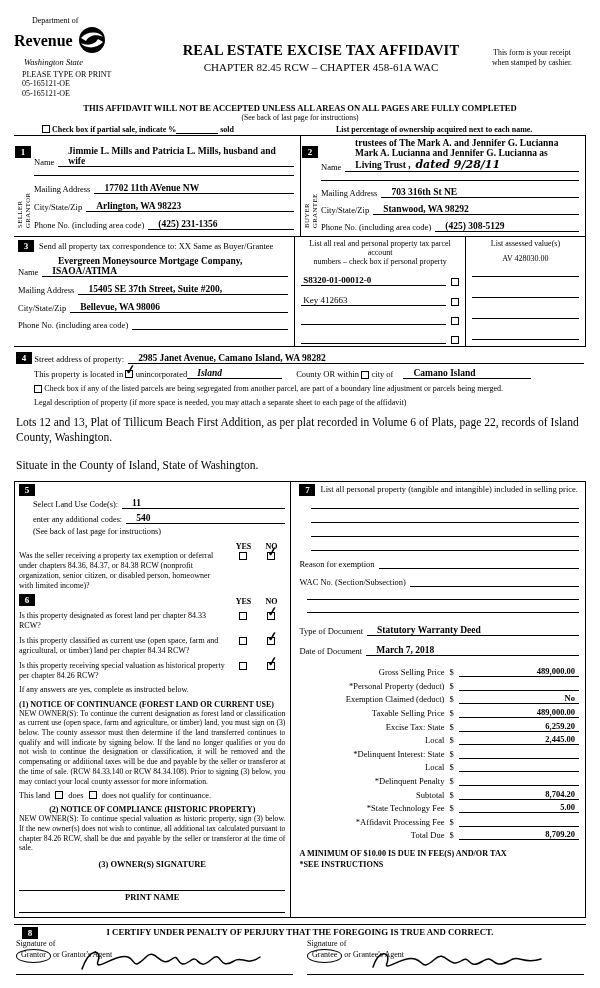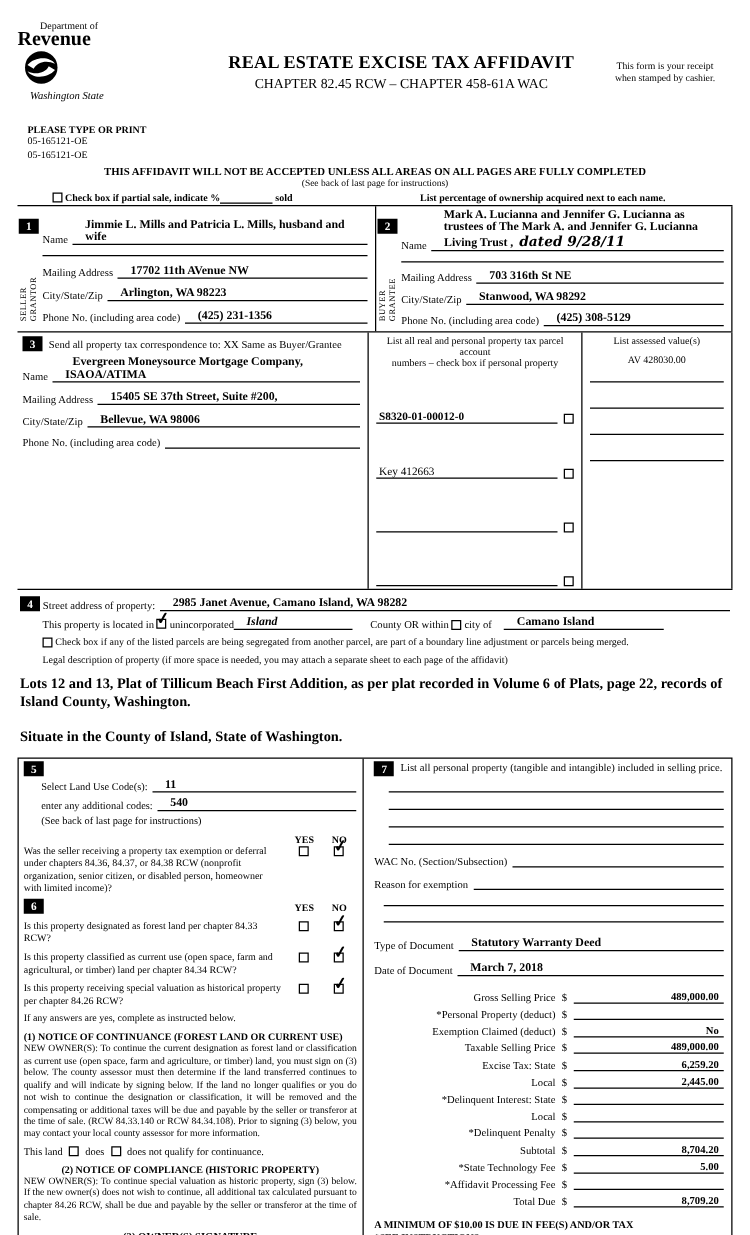--- a/index.html
+++ b/index.html
@@ -16,25 +16,25 @@
   .hand { font-family:"DejaVu Serif", serif; font-style:italic; font-weight:bold; }
   .numbox { display:inline-block; background:#000; color:#fff; width:16px; height:12px; font-size:9px; line-height:12px; text-align:center; font-weight:bold; }
   .fill { border-bottom:1px solid #000; display:inline-block; }
   .frow { display:flex; align-items:flex-end; }
   .flabel { white-space:nowrap; margin-right:4px; font-size:8.5px; }
   .fval { flex:1; border-bottom:1px solid #000; font-weight:bold; font-size:9.5px; padding:0 2px 0 10px; }
 
   
   .hdr { display:flex; }
   .logo-col { width:150px; position:relative; }
-  .logo-row { display:flex; align-items:flex-start;flex-direction:column; }
+  .logo-row { display:flex; align-items:center; }
   .dept1 { font-size:8px; margin-left:18px; }
   .dept2 { font-size:16px; font-weight:bold; line-height:0.9; }
   .dept3 { font-size:8.5px; font-style:italic; margin-left:10px; }
-  .please { font-size:8px; font-weight:bold; margin:18px 0 0 8px; }
+  .please { font-size:8px; font-weight:normal; margin:3px 0 0 8px; }
   .codes { font-size:8px; margin-left:8px; line-height:1.3; }
   .title-col { flex:1; text-align:center; padding-top:26px; }
   .ftitle { font-size:14.5px; font-weight:bold; letter-spacing:0.2px; }
   .fchapter { font-size:11px; margin-top:2px; }
   .receipt-col { width:108px; font-size:7.8px; text-align:center; padding-top:32px; line-height:1.25; }
   .warn { text-align:center; font-weight:bold; font-size:8.6px; margin-top:3px; }
   .seeback { text-align:center; font-size:7.6px; }
   .partial-row { display:flex; font-size:8px; font-weight:bold; margin:3px 0 1px 28px; }
   .partial-right { margin-left:auto; width:292px;padding-left:42px; }
 
@@ -49,30 +49,30 @@
   .fields { flex:1; padding:2px 6px 4px 2px; }
   .nmline { font-weight:bold; font-size:9.5px; padding-left:34px; }
   .blankline { border-bottom:1px solid #000; height:9px; }
 
   
   .band3 { display:flex; border-top:1px solid #000; border-bottom:1px solid #000; }
   .s3col { width:49%; padding:3px 6px 3px 4px; }
   .parcol { width:30%; border-left:1px solid #000; border-right:1px solid #000; padding:2px 6px; font-size:8px; }
   .avcol { flex:1; padding:2px 6px; font-size:8px; border-right:1px solid #000; }
   .prow { display:flex; align-items:flex-end; margin-top:9px; }
-  .prow .pv { flex:1; border-bottom:1px solid #000; font-weight:bold; font-size:9px; padding:0 2px; min-height:10px;margin-top:24px; }
+  .prow .pv { flex:1; border-bottom:1px solid #000; font-weight:bold; font-size:9px; padding:0 2px; min-height:10px; }
   .prow .cb { margin-left:5px; }
   .avline { border-bottom:1px solid #000; height:12px; margin-top:9px; }
 
   
   .s4 { padding:3px 2px 2px 2px; }
   .s4row { display:flex; align-items:flex-end; margin-top:2px; }
 
   
-  .legal { font-size:11.5px; font-weight:bold; margin:6px 2px 0 2px; line-height:1.3; }
+  .legal { font-size:11.5px; font-weight:normal; margin:6px 2px 0 2px; line-height:1.3; }
   .situate { margin-top:13px; }
 
   
   .twocol { display:flex; border:1px solid #000; margin-top:8px; }
   .lcol { width:48.5%; border-right:1px solid #000; padding:0 5px 4px 4px; position:relative; }
   .rcol { flex:1; padding:0 6px 4px 8px; }
   .q { font-size:8px; line-height:1.25; }
   .yn-head { display:flex; justify-content:flex-end; font-weight:bold; font-size:8px; }
   .yn-head span { width:28px; text-align:center; }
   .qrow { display:flex; margin-top:5px; }
@@ -180,22 +180,22 @@
     </div>
     <div class="half rightedge">
       <div class="sidecol">
         <span class="numbox">2</span>
         <div class="vrot">
           <div>BUYER</div>
             <div>GRANTEE</div>
         </div>
       </div>
       <div class="fields">
+        <div class="nmline">trustees of The Mark A. and Jennifer G. Lucianna</div>
         <div class="nmline">Mark A. Lucianna and Jennifer G. Lucianna as</div>
-        <div class="nmline">trustees of The Mark A. and Jennifer G. Lucianna</div>
         <div class="frow">
           <span class="flabel">Name</span>
           <span class="fval"><span>Living Trust ,</span>&nbsp;&nbsp;<span class="hand" style="font-size:11px;">dated 9/28/11</span></span>
         </div>
         <div class="blankline"></div>
         <div class="frow" style="margin-top:6px;">
           <span class="flabel">Mailing Address</span>
           <span class="fval">703 316th St NE</span>
         </div>
         <div class="frow" style="margin-top:6px;">
@@ -367,25 +367,25 @@
       <div style="display:flex;gap:5px;margin-top:2px;">
         <span class="numbox">7</span>
         <span class="q" style="font-size:8.5px;">List all personal property (tangible and intangible) included in selling price.</span>
       </div>
       <div class="sigline" style="margin:12px 0 0 12px;height:1px;"></div>
       <div class="sigline" style="margin:13px 0 0 12px;height:1px;"></div>
       <div class="sigline" style="margin:13px 0 0 12px;height:1px;"></div>
       <div class="sigline" style="margin:13px 0 0 12px;height:1px;"></div>
 
       <div class="frow" style="margin-top:8px;">
+        <span class="flabel">Reason for exemption</span>
+        <span class="fval"></span>
+      </div>
+      <div class="frow" style="margin-top:8px;">
         <span class="flabel">WAC No. (Section/Subsection)</span>
-        <span class="fval"></span>
-      </div>
-      <div class="frow" style="margin-top:8px;">
-        <span class="flabel">Reason for exemption</span>
         <span class="fval"></span>
       </div>
       <div class="sigline" style="margin:12px 0 0 8px;height:1px;"></div>
       <div class="sigline" style="margin:12px 0 0 8px;height:1px;"></div>
 
       <div class="frow" style="margin-top:12px;">
         <span class="flabel">Type of Document</span>
         <span class="fval" style="text-align:left;">Statutory Warranty Deed</span>
       </div>
       <div class="frow" style="margin-top:9px;">

